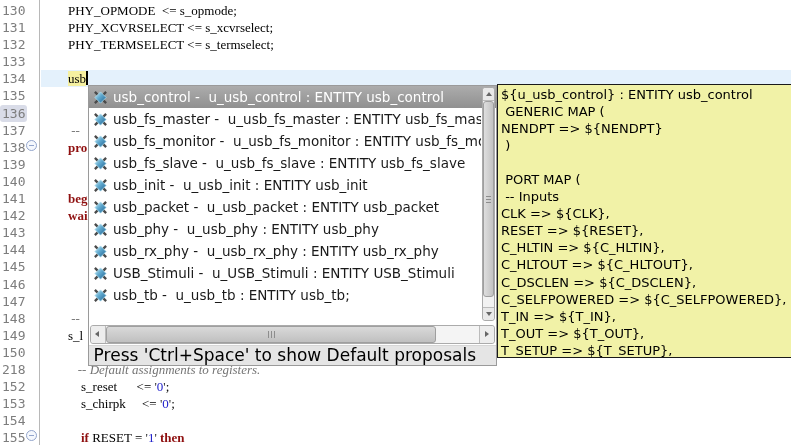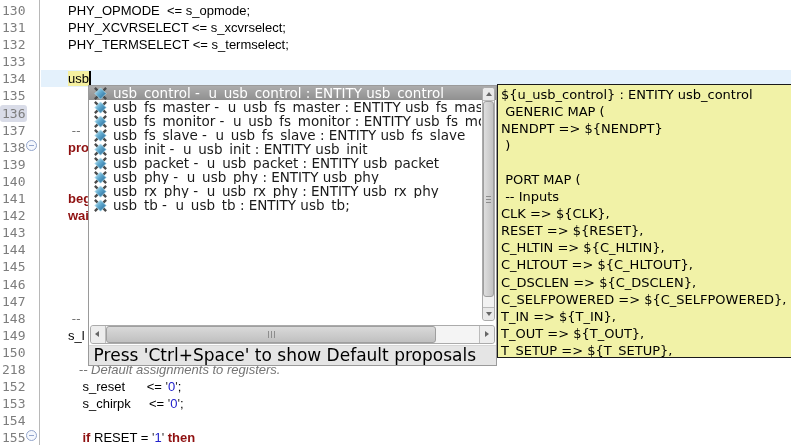--- a/index.html
+++ b/index.html
@@ -9,34 +9,34 @@
   .gutter{position:absolute;left:0;top:0;width:40px;height:445px;background:#fff;
           border-right:1px solid #b8b8b8;padding-top:2px;box-sizing:border-box;z-index:1;}
   .gut-row{height:17.1px;line-height:17.1px;font-family:"DejaVu Sans Mono",monospace;
            font-size:13px;color:var(--line_number,#7d7d7d);white-space:nowrap;padding-left:2px;}
   .gut-num{display:inline-block;text-align:right;}
   .gut-num.hl{background:#d9dce8;border-radius:3px;padding:0 2px;margin-left:-2px;}
   .fold{display:inline-block;width:9px;height:9px;border:1px solid #93a5cc;border-radius:50%;
         position:relative;vertical-align:1px;margin-left:1px;background:#f5f8fd;}
   .fold::after{content:"";position:absolute;left:2px;right:2px;top:4px;height:1px;background:#93a5cc;}
   .code-area{position:absolute;left:41px;top:0;right:0;height:445px;padding-top:2px;z-index:1;}
-  .code-line{height:17.1px;line-height:17.1px;font-family:Liberation Sans, sans-serif;
+  .code-line{height:17.1px;line-height:17.1px;font-family:Liberation Serif, serif;
              font-size:13px;color:#000;white-space:pre;padding-left:27px;}
   .code-line.cur{background:var(--current_line,#e4f1fc);}
   .seg-k{color:var(--keyword,#8f1010);font-weight:bold;}
   .seg-c{color:var(--comment,#757575);font-style:italic;}
   .seg-l{color:var(--literal,#2222cc);}
   .seg-q{color:#333;}
   .word-hl{background:var(--word_highlight,#f5f0a0);margin-top:20px;}
   .caret{display:inline-block;width:2px;height:14px;background:#000;vertical-align:-2px;}
   
   .popup{position:absolute;left:88px;top:85px;width:409px;height:281px;background:#fff;
          border:1px solid #9a9a9a;z-index:5;box-sizing:border-box;}
   .ac-list{position:absolute;left:0;top:0;width:407px;height:237px;overflow:hidden;}
-  .ac-item{height:14px;line-height:22px;font-size:13.5px;color:#1a1a1a;white-space:nowrap;
+  .ac-item{height:22px;line-height:22px;font-size:13.5px;color:#1a1a1a;white-space:nowrap;
            padding-left:4px;display:flex;align-items:center;padding-right:15px;overflow:hidden;}
   .ac-item.sel{background:linear-gradient(#acacac,#909090);color:#fff;}
   .ac-item svg{flex:0 0 15px;margin-right:5px;}
   .ac-label{white-space:pre;overflow:hidden;}
   
   .vscroll{position:absolute;right:1px;top:1px;width:13px;height:234px;border:1px solid #ababab;
            border-radius:3px;background:#f2f2f2;box-sizing:border-box;}
   .vs-up,.vs-dn{position:absolute;left:0;width:11px;height:12px;background:#e9e9e9;}
   .vs-up{top:0;border-bottom:1px solid #bbb;border-radius:3px 3px 0 0;}
   .vs-dn{bottom:0;border-top:1px solid #bbb;border-radius:0 0 3px 3px;}
@@ -206,20 +206,28 @@
           <polygon points="8,2 14,8 8,14 2,8" fill="url(#dg)" stroke="#aadcee" stroke-width="0.8"></polygon>
         </svg>
         <span class="ac-label">usb_rx_phy -  u_usb_rx_phy : ENTITY usb_rx_phy</span>
       </div>
       <div class="ac-item">
         <svg width="15" height="15" viewBox="0 0 16 16">
           <line x1="2" y1="2" x2="14" y2="14" stroke="#4a4a4a" stroke-width="2.4"></line>
           <line x1="14" y1="2" x2="2" y2="14" stroke="#4a4a4a" stroke-width="2.4"></line>
           <polygon points="8,2 14,8 8,14 2,8" fill="url(#dg)" stroke="#aadcee" stroke-width="0.8"></polygon>
         </svg>
+        <span class="ac-label">USB_Stimuli -  u_USB_Stimuli : ENTITY USB_Stimuli</span>
+      </div>
+      <div class="ac-item">
+        <svg width="15" height="15" viewBox="0 0 16 16">
+          <line x1="2" y1="2" x2="14" y2="14" stroke="#4a4a4a" stroke-width="2.4"></line>
+          <line x1="14" y1="2" x2="2" y2="14" stroke="#4a4a4a" stroke-width="2.4"></line>
+          <polygon points="8,2 14,8 8,14 2,8" fill="url(#dg)" stroke="#aadcee" stroke-width="0.8"></polygon>
+        </svg>
         <span class="ac-label">usb_tb -  u_usb_tb : ENTITY usb_tb;</span>
       </div>
     </div>
   <div class="vscroll">
     <div class="vs-up">
         <i class="tri-up"></i>
       </div>
     <div class="vs-thumb">
         <i class="grip-h"></i>
       </div>

